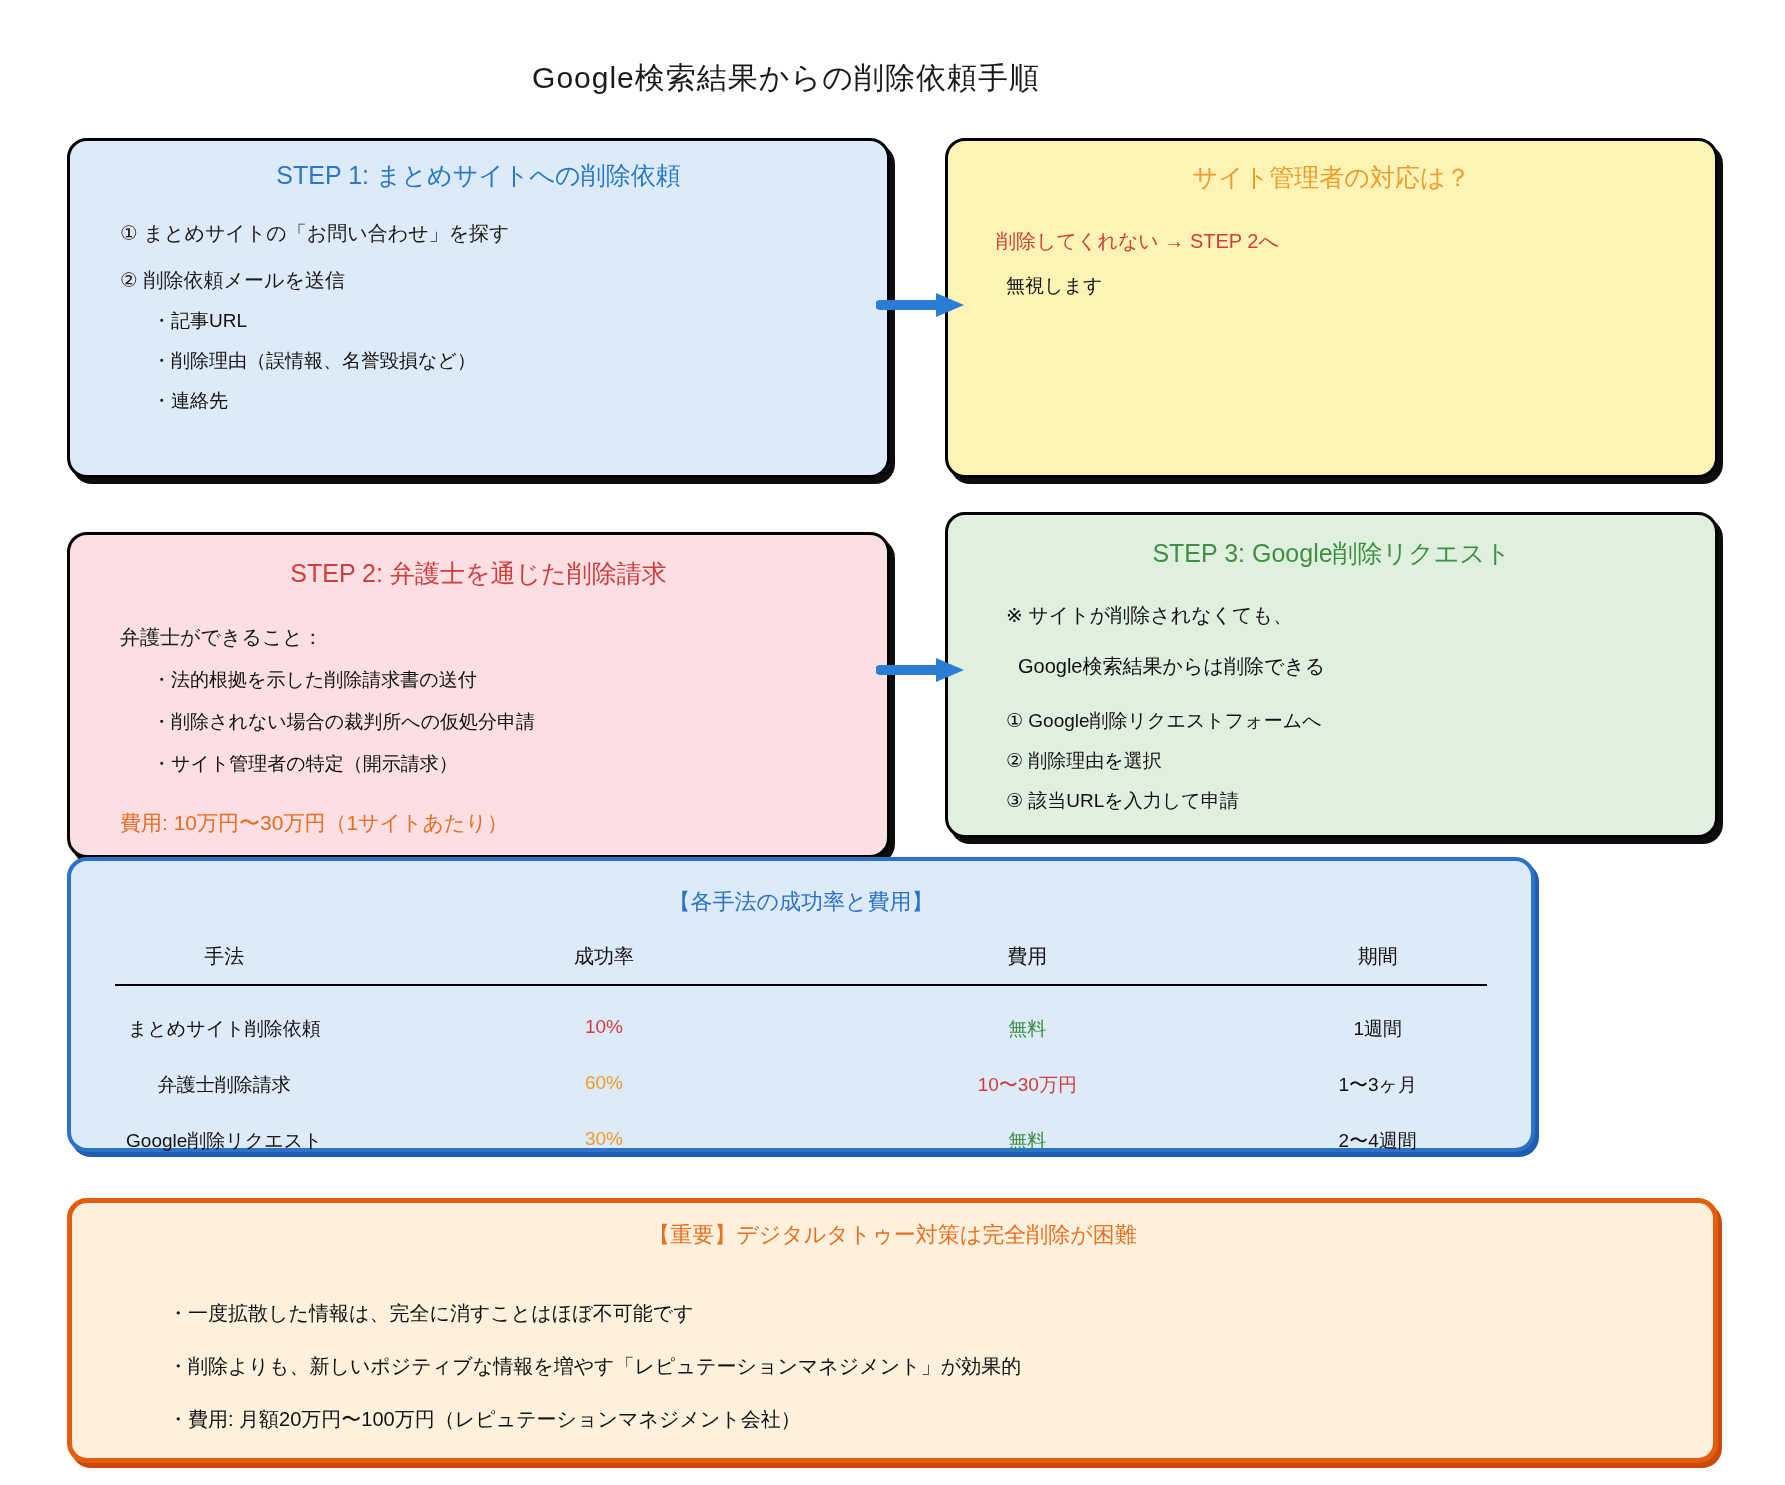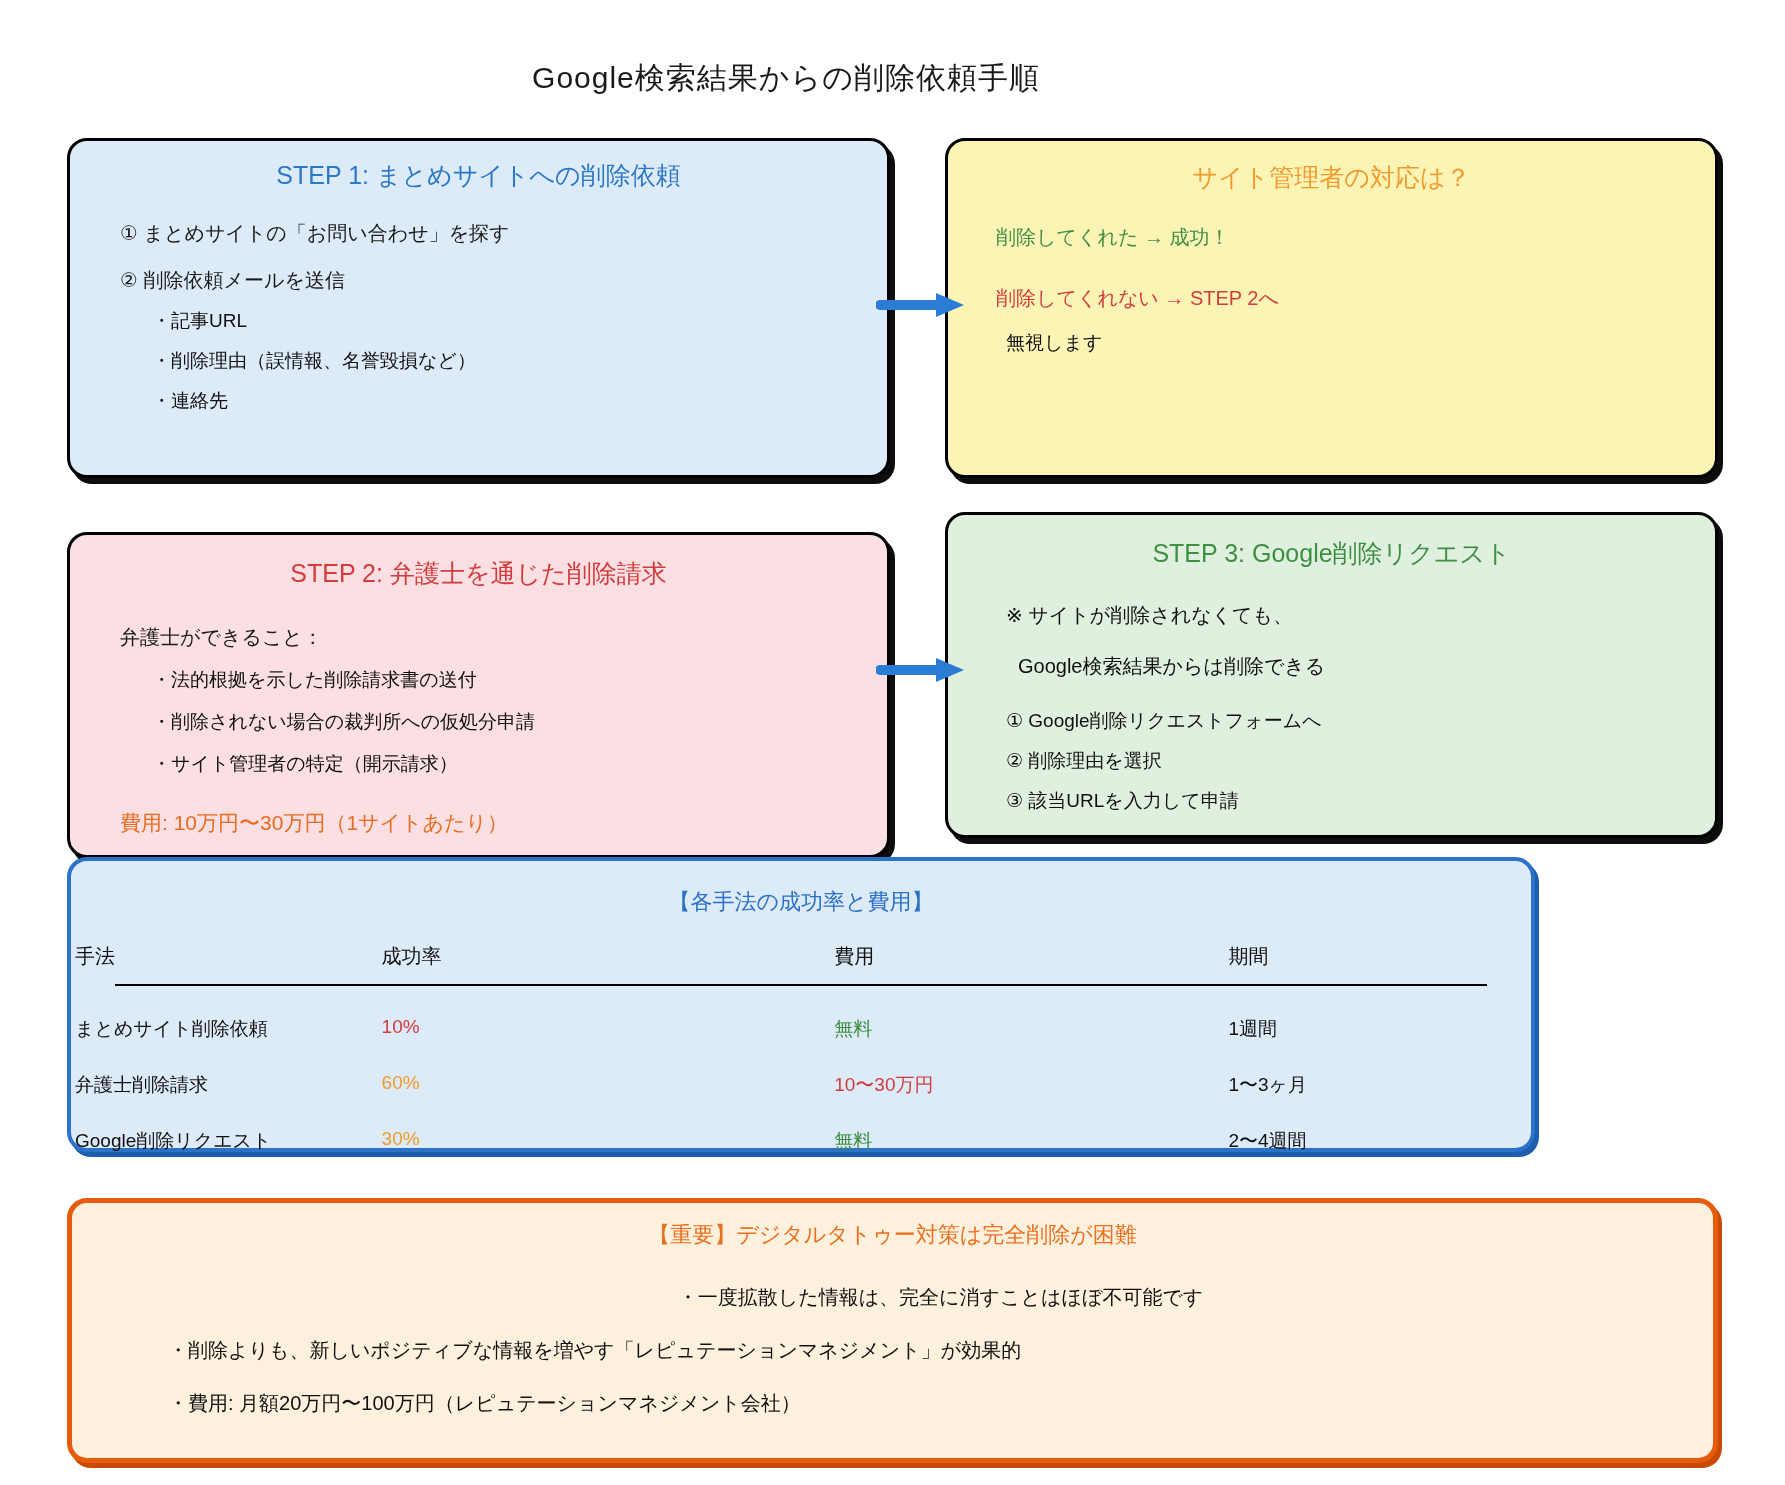--- a/index.html
+++ b/index.html
@@ -67,34 +67,34 @@
   .step3 .item{margin:14px 0 0 58px;font-size:19px;}
   .step3 .item.first{margin-top:28px;}
 
   .tbl-title{text-align:center;font-size:22px;color:#2b72c8;margin-top:26px;}
   .tbl-grid{
     display:grid;
     grid-template-columns:21% 31% 27% 21%;
     width:100%;
   }
   .tbl-head{margin-top:26px;}
-  .tbl-cell{font-size:20px;padding:0 4px;}
+  .tbl-cell{text-align:center;font-size:20px;padding:0 4px;}
   .tbl-rule{
     height:0;border-top:2.5px solid #000;
     margin:14px 44px 0 44px;
   }
   .tbl-row{margin-top:30px;}
   .tbl-row .tbl-cell{font-size:19px;}
   .c-red{color:#d23c3c;}
   .c-orange{color:#f09b2e;}
   .c-green{color:#3f8f43;}
 
   .warn-title{text-align:center;font-size:22px;margin-top:17px;}
   .warn-item{font-size:20px;margin:26px 0 0 96px;}
-  .warn-item.first{margin-top:34px;text-align:center;}
+  .warn-item.first{margin-top:50px;}
 
   .arrow{position:absolute;width:92px;height:30px;}
   .arrow1{left:876px;top:290px;}
   .arrow2{left:876px;top:655px;}
 </style>
 </head>
 <body>
 
 <div class="canvas">
 
@@ -104,21 +104,20 @@
     <div class="box-title t-blue">STEP 1: まとめサイトへの削除依頼</div>
     <div class="line first">① まとめサイトの「お問い合わせ」を探す</div>
     <div class="line">② 削除依頼メールを送信</div>
     <div class="sub">・記事URL</div>
     <div class="sub">・削除理由（誤情報、名誉毀損など）</div>
     <div class="sub">・連絡先</div>
   </div>
 
   <div class="box black response">
     <div class="box-title t-orange">サイト管理者の対応は？</div>
-    <div class="g">削除してくれた → 成功！</div>
     <div class="r">削除してくれない → STEP 2へ</div>
     <div class="n2">無視します</div>
   </div>
 
   <div class="box black step2">
     <div class="box-title t-red">STEP 2: 弁護士を通じた削除請求</div>
     <div class="line intro">弁護士ができること：</div>
     <div class="sub">・法的根拠を示した削除請求書の送付</div>
     <div class="sub">・削除されない場合の裁判所への仮処分申請</div>
     <div class="sub">・サイト管理者の特定（開示請求）</div>

